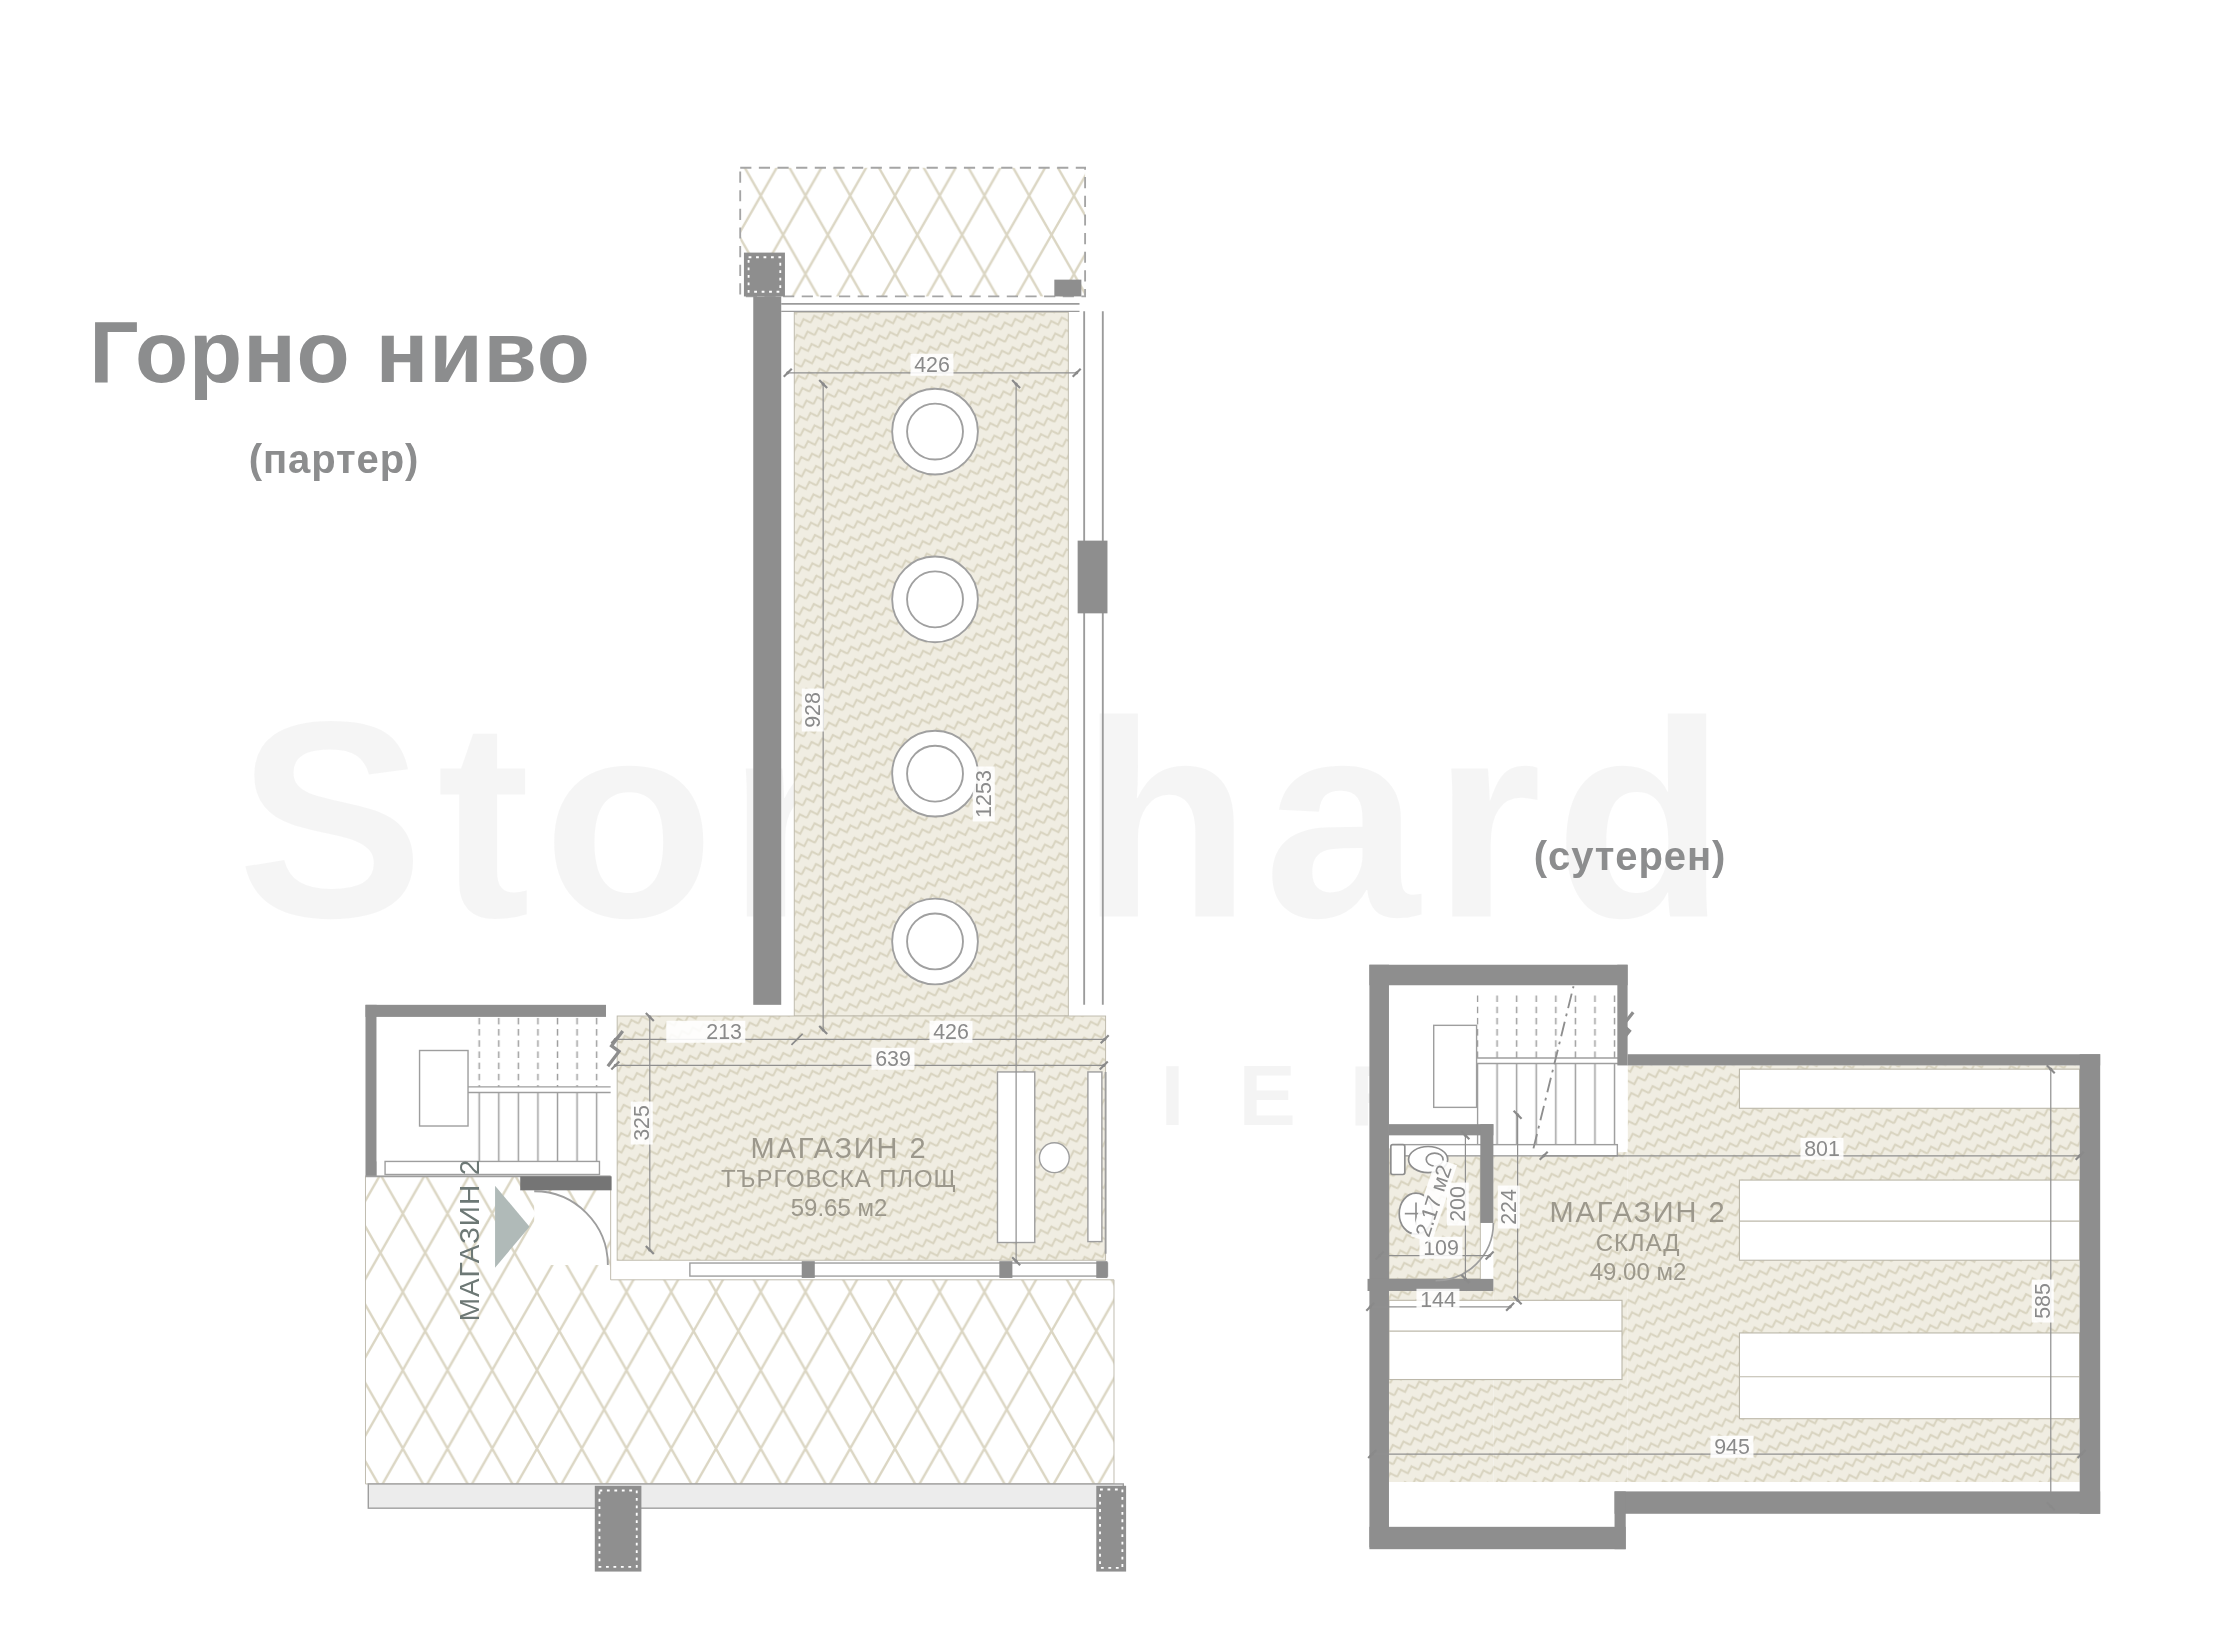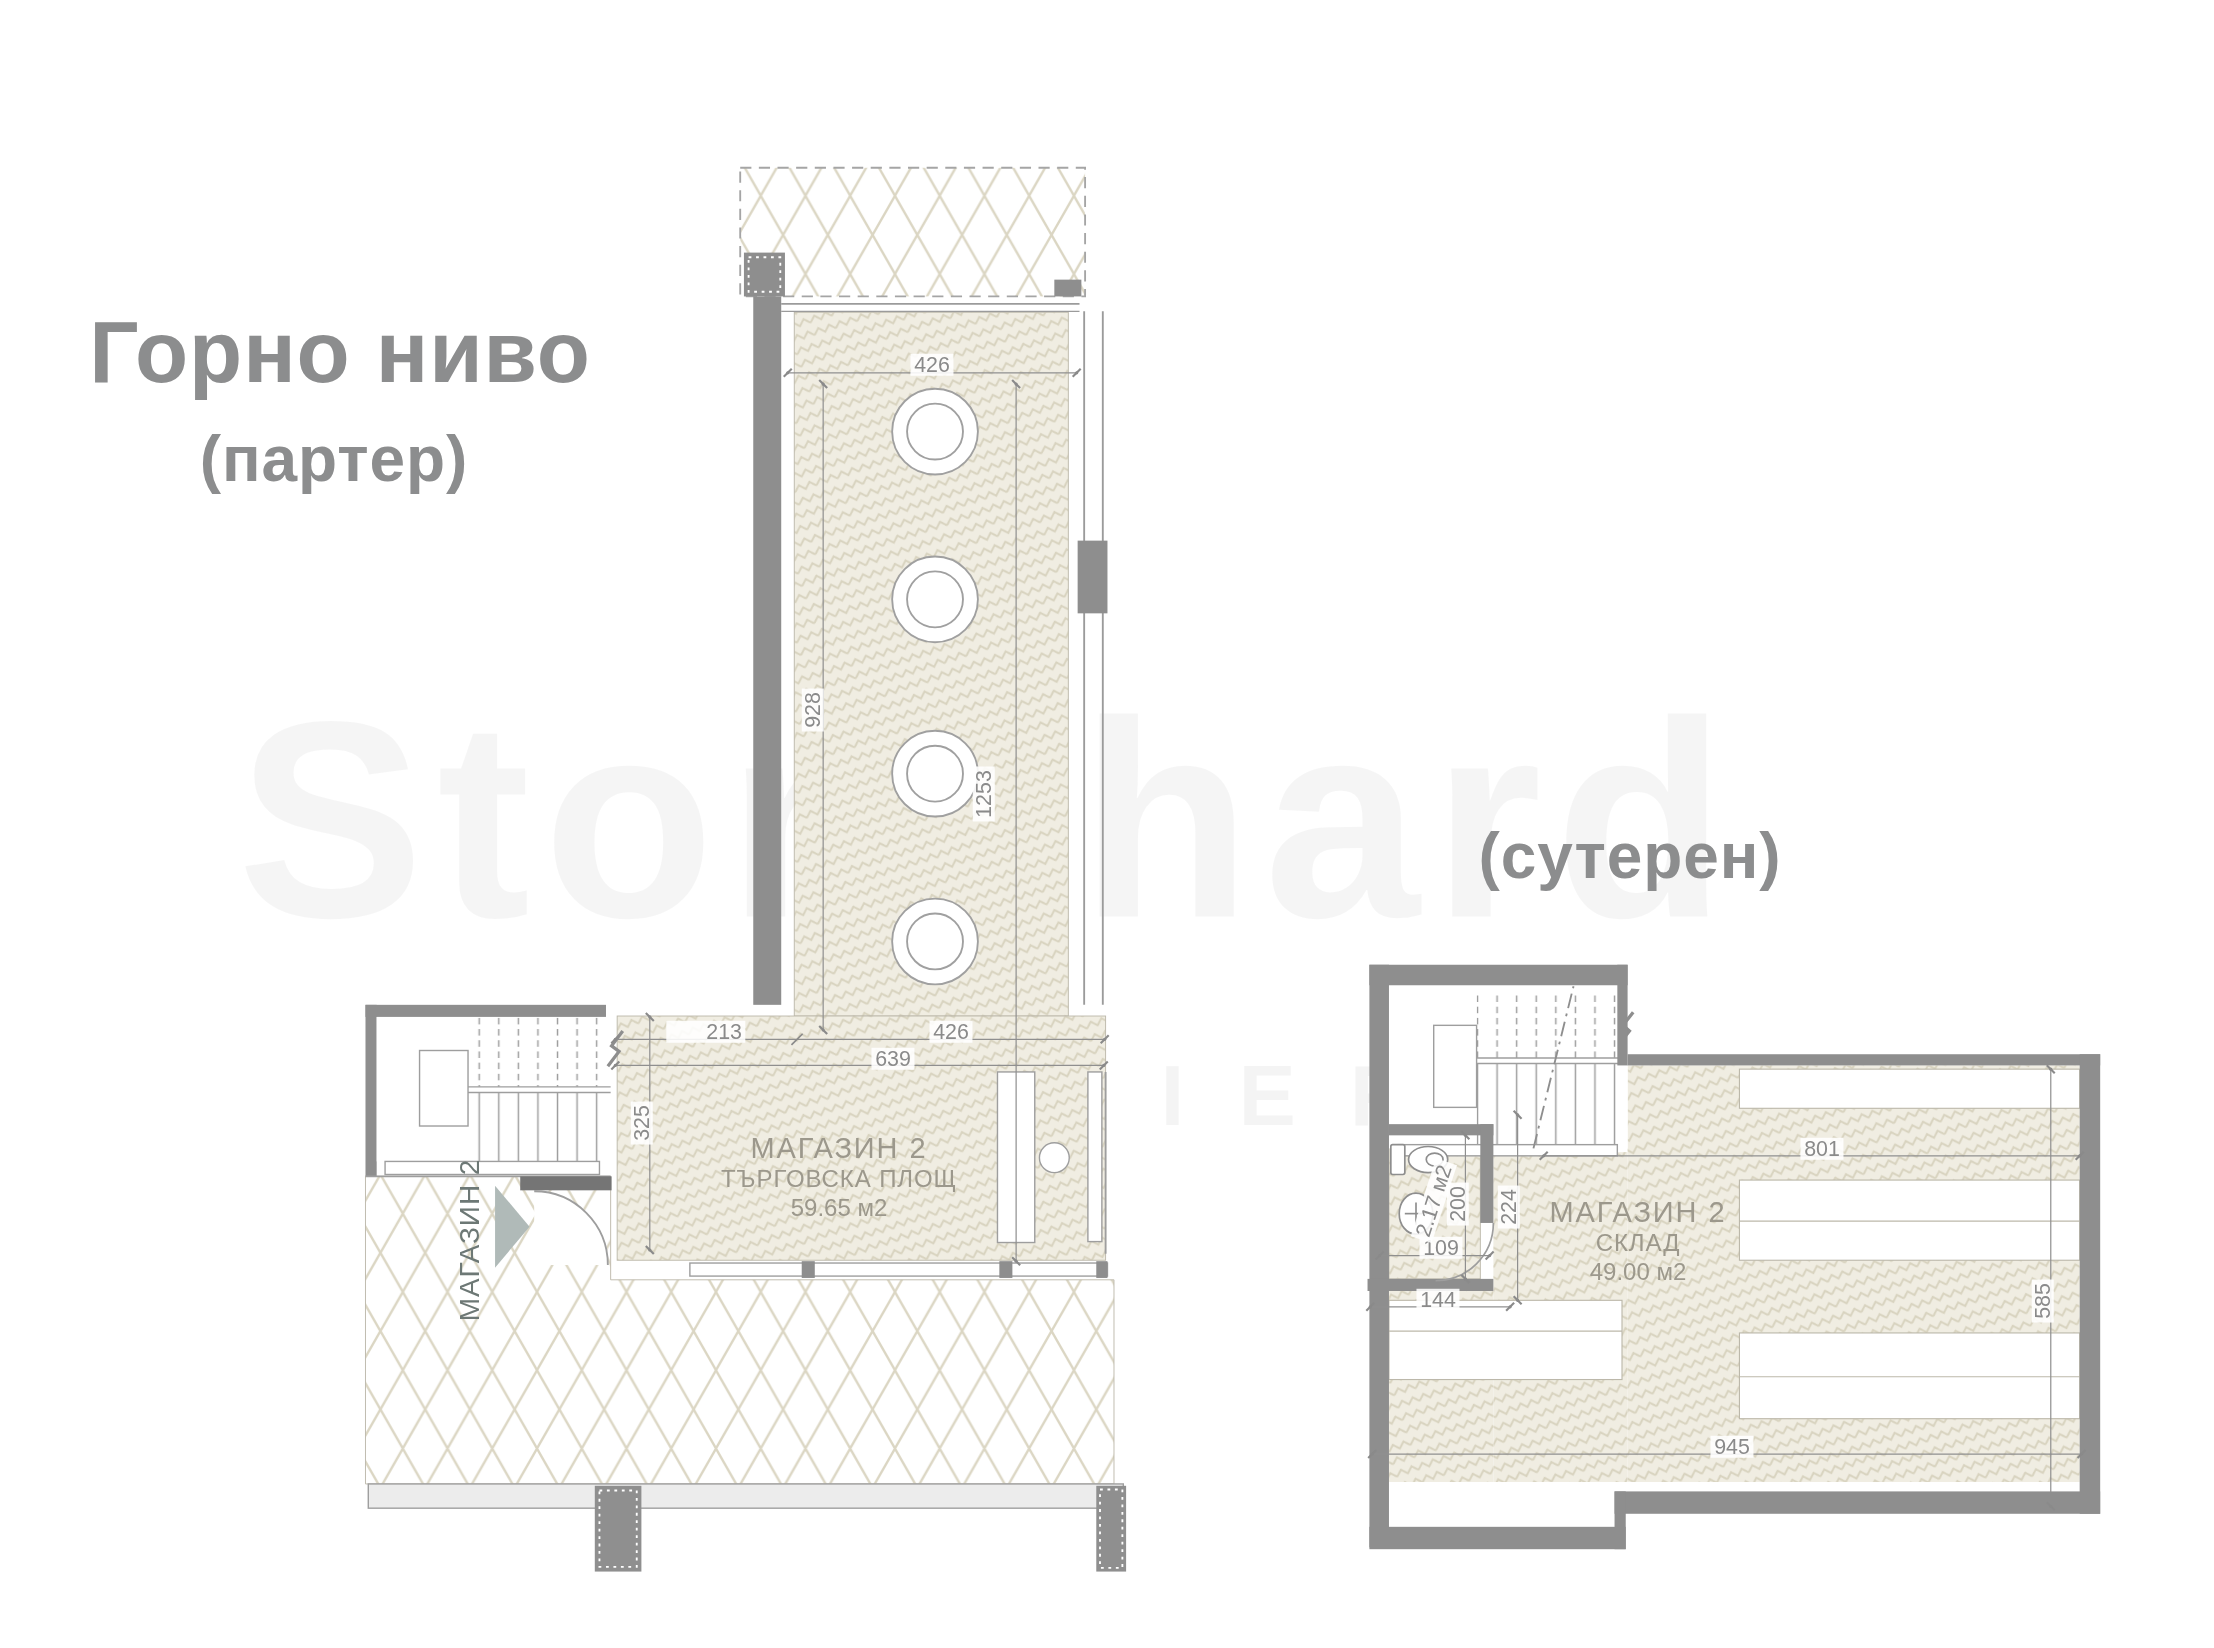--- a/index.html
+++ b/index.html
@@ -2,21 +2,21 @@
 <html style="font-size:15px"><head>
 <meta charset="utf-8">
 <style>
   html,body{margin:0;padding:0;background:#ffffff;}
   .page{position:relative;width:2214px;height:1648px;background:#fff;overflow:hidden;
         font-family:"Liberation Sans", sans-serif;}
   svg{position:absolute;left:0;top:0;}
   .lbl{position:absolute;white-space:nowrap;transform:translate(-50%,-50%);}
   .title{color:#8c8d8e;font-weight:600;letter-spacing:0.9px;}
   .t-main{font-size:87px;}
-  .t-sub{font-size:64px;}
+  .t-sub{font-size:40px;}
   .dim{font-size:21.4px;color:#8a8a8a;background:rgba(255,255,255,.88);padding:0 3.7px;line-height:1.05;}
   .rot{transform:translate(-50%,-50%) rotate(-90deg);}
   .rot72{transform:translate(-50%,-50%) rotate(-72deg);}
   .room-label{position:absolute;transform:translate(-50%,0);text-align:center;
               color:#9c988c;line-height:1.18;}
   .room-name{font-size:29px;letter-spacing:1.9px;}
   .room-type{font-size:24px;letter-spacing:0.9px;}
   .room-area{font-size:24px;}
   .entry{color:#6d7875;font-size:28px;font-weight:500;letter-spacing:0.9px;}
   .wm{position:absolute;color:#3a3a3a;font-weight:700;pointer-events:none;}

